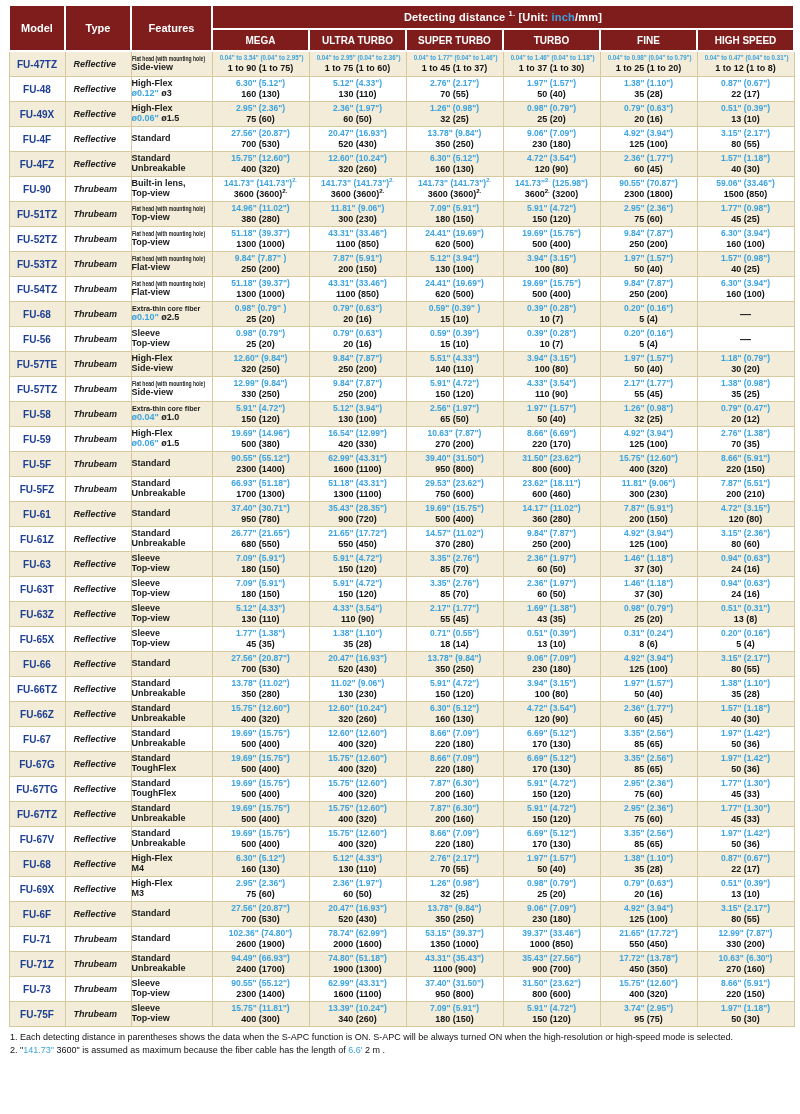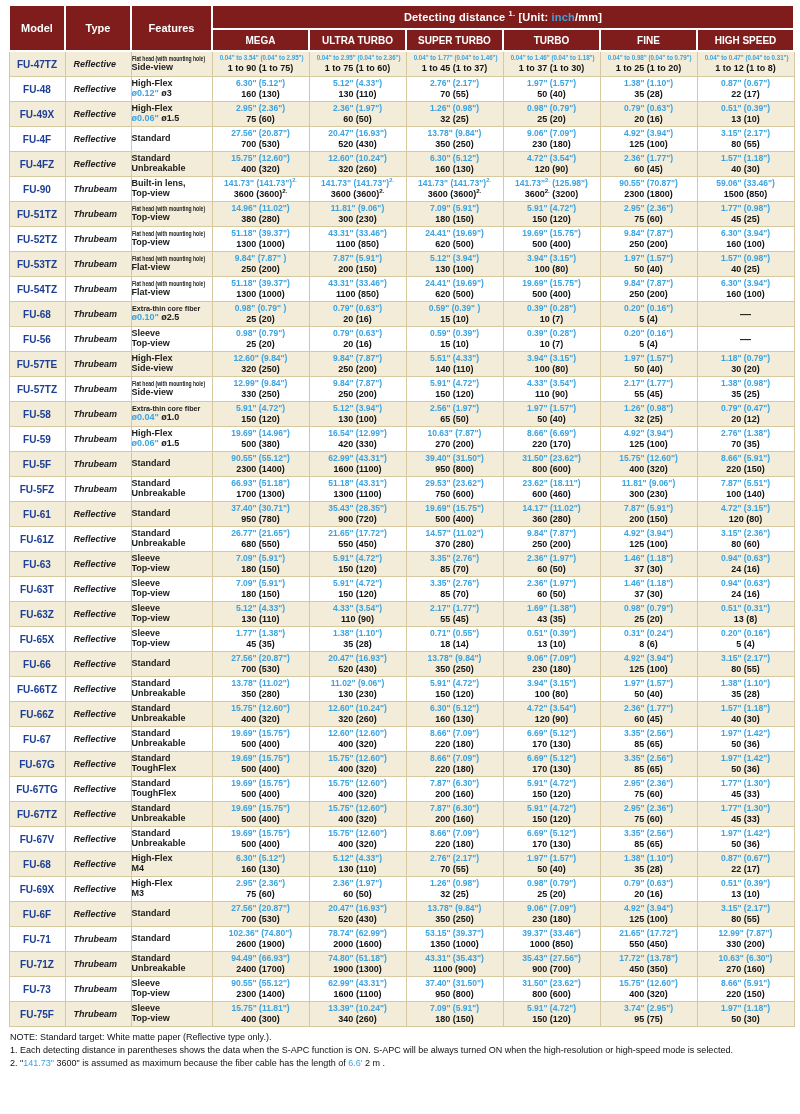--- a/index.html
+++ b/index.html
@@ -619,21 +619,21 @@
           <td class="val-cell">
             <div class="inch">23.62" (18.11")</div>
             <div class="mm">600 (460)</div>
           </td>
           <td class="val-cell">
             <div class="inch">11.81" (9.06")</div>
             <div class="mm">300 (230)</div>
           </td>
           <td class="val-cell">
             <div class="inch">7.87" (5.51")</div>
-            <div class="mm">100 (140)</div>
+            <div class="mm">200 (210)</div>
           </td>
         </tr>
         <tr>
           <td class="model">FU-61</td>
           <td class="type-cell">Reflective</td>
           <td class="feat-cell">
             <div class="fline">Standard</div>
           </td>
           <td class="val-cell">
             <div class="inch">37.40" (30.71")</div>
@@ -1294,17 +1294,16 @@
           </td>
           <td class="val-cell">
             <div class="inch">1.97" (1.18")</div>
             <div class="mm">50 (30)</div>
           </td>
         </tr>
       </tbody>
   </table>
 
   <div class="notes">
-    <div>NOTE: Standard target: White matte paper (Reflective type only.).</div>
     <div>1. Each detecting distance in parentheses shows the data when the S-APC function is ON. S-APC will be always turned ON when the high-resolution or high-speed mode is selected.</div>
     <div>2. "<span class="blue">141.73"</span> 3600"  is assumed as maximum because the fiber cable has the length of <span class="blue">6.6'</span> 2 m .</div>
   </div>
 </div>
 
 </body></html>

